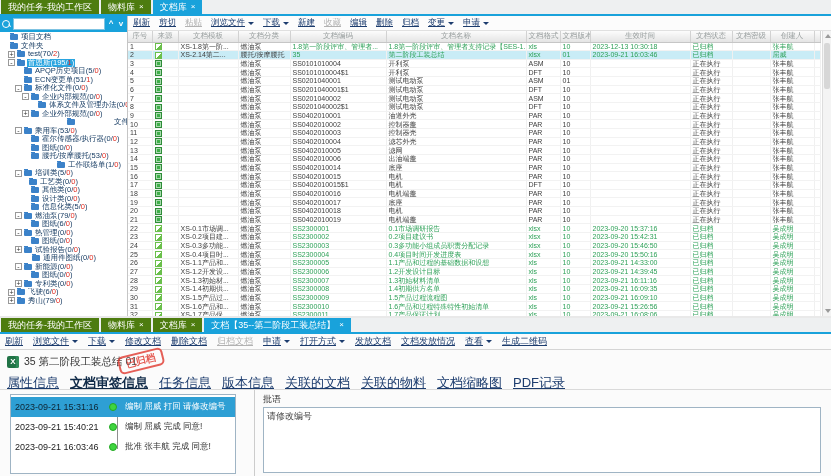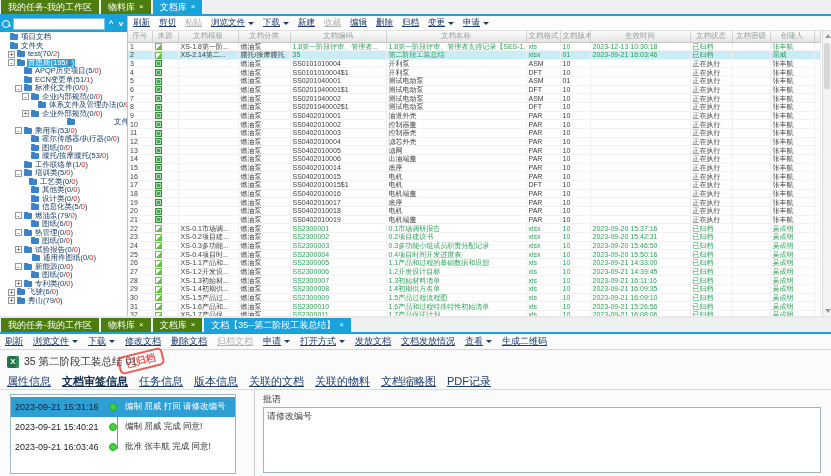--- a/index.html
+++ b/index.html
@@ -67,22 +67,22 @@
   .thumb { position:absolute; left:1px; top:12px; width:6px; height:46px; background:#d7d7d7; border-radius:2px; }
   
   .bottom { margin-top:2px; background:#fbfbfb; height:158px; display:flex; flex-direction:column; }
   .doc-head { height:24px; flex:0 0 24px; display:flex; align-items:center; gap:5px; padding:0 7px; position:relative; }
   .xls-icon { width:12px; height:12px; background:#217346; color:#fff; font-size:8px; font-weight:bold;
               text-align:center; line-height:12px; border-radius:2px; box-shadow:inset -3px 0 0 #2f8a58; }
   .doc-title { font-size:10.5px; color:#333; }
   .stamp { position:absolute; left:118px; top:2px; transform:rotate(-14deg); color:#e0392f;
            border:2px solid #e0392f; border-radius:5px; padding:0 6px; font-size:10px; font-weight:bold;
            opacity:.8; background:rgba(255,255,255,.15); }
-  .info-tabs { height:16px; flex:0 0 16px; display:flex; gap:11px; align-items:center; padding:0 7px;
-               font-size:11px; border-bottom:1px solid #dadada; }
+  .info-tabs { height:16px; flex:0 0 16px; display:flex; gap:11px; padding:0 7px;
+               font-size:13px; border-bottom:1px solid #dadada; }
   .info-tab { color:#1c3c6e; text-decoration:underline; cursor:pointer; white-space:nowrap; }
   .info-tab.active { color:#122c49; font-weight:bold; }
   .panel-row { flex:1; display:flex; overflow:hidden; }
   .timeline { margin:4px 0 2px 10px; width:226px; flex:0 0 226px; border:1px solid #9fb4c4; background:#fff;
               padding-top:2px; position:relative; overflow:hidden; }
   .timeline::before { content:""; position:absolute; left:106px; top:12px; height:42px; width:1px; background:#8f8f8f; }
   .tl-row { display:flex; align-items:center; height:20px; padding-left:4px; font-size:8.5px; position:relative; cursor:default;}
   .tl-row.sel { background:#2e9fd4; }
   .tl-date { width:90px; flex:0 0 90px; color:#222; font-size:9px; }
   .tl-row.sel .tl-date { color:#0d2433; }
@@ -189,21 +189,21 @@
         <div class="titem" style="padding-left: 22px;">
           <span class="expspace"></span>
           <span class="folder"></span>
           <span class="lbl">图纸(0/<span class="red">0</span>)</span>
         </div>
         <div class="titem" style="padding-left: 22px;">
           <span class="expspace"></span>
           <span class="folder"></span>
           <span class="lbl">腰托/按摩腰托(53/<span class="red">0</span>)</span>
         </div>
-        <div class="titem" style="padding-left: 15px;">
+        <div class="titem" style="padding-left: 15px; margin-left: 33px;">
           <span class="expspace"></span>
           <span class="folder"></span>
           <span class="lbl">工作联络单(1/<span class="red">0</span>)</span>
         </div>
         <div class="titem" style="padding-left: 15px;">
           <span class="exp">-</span>
           <span class="folder"></span>
           <span class="lbl">培训类(5/<span class="red">0</span>)</span>
         </div>
         <div class="titem" style="padding-left: 20px;">

